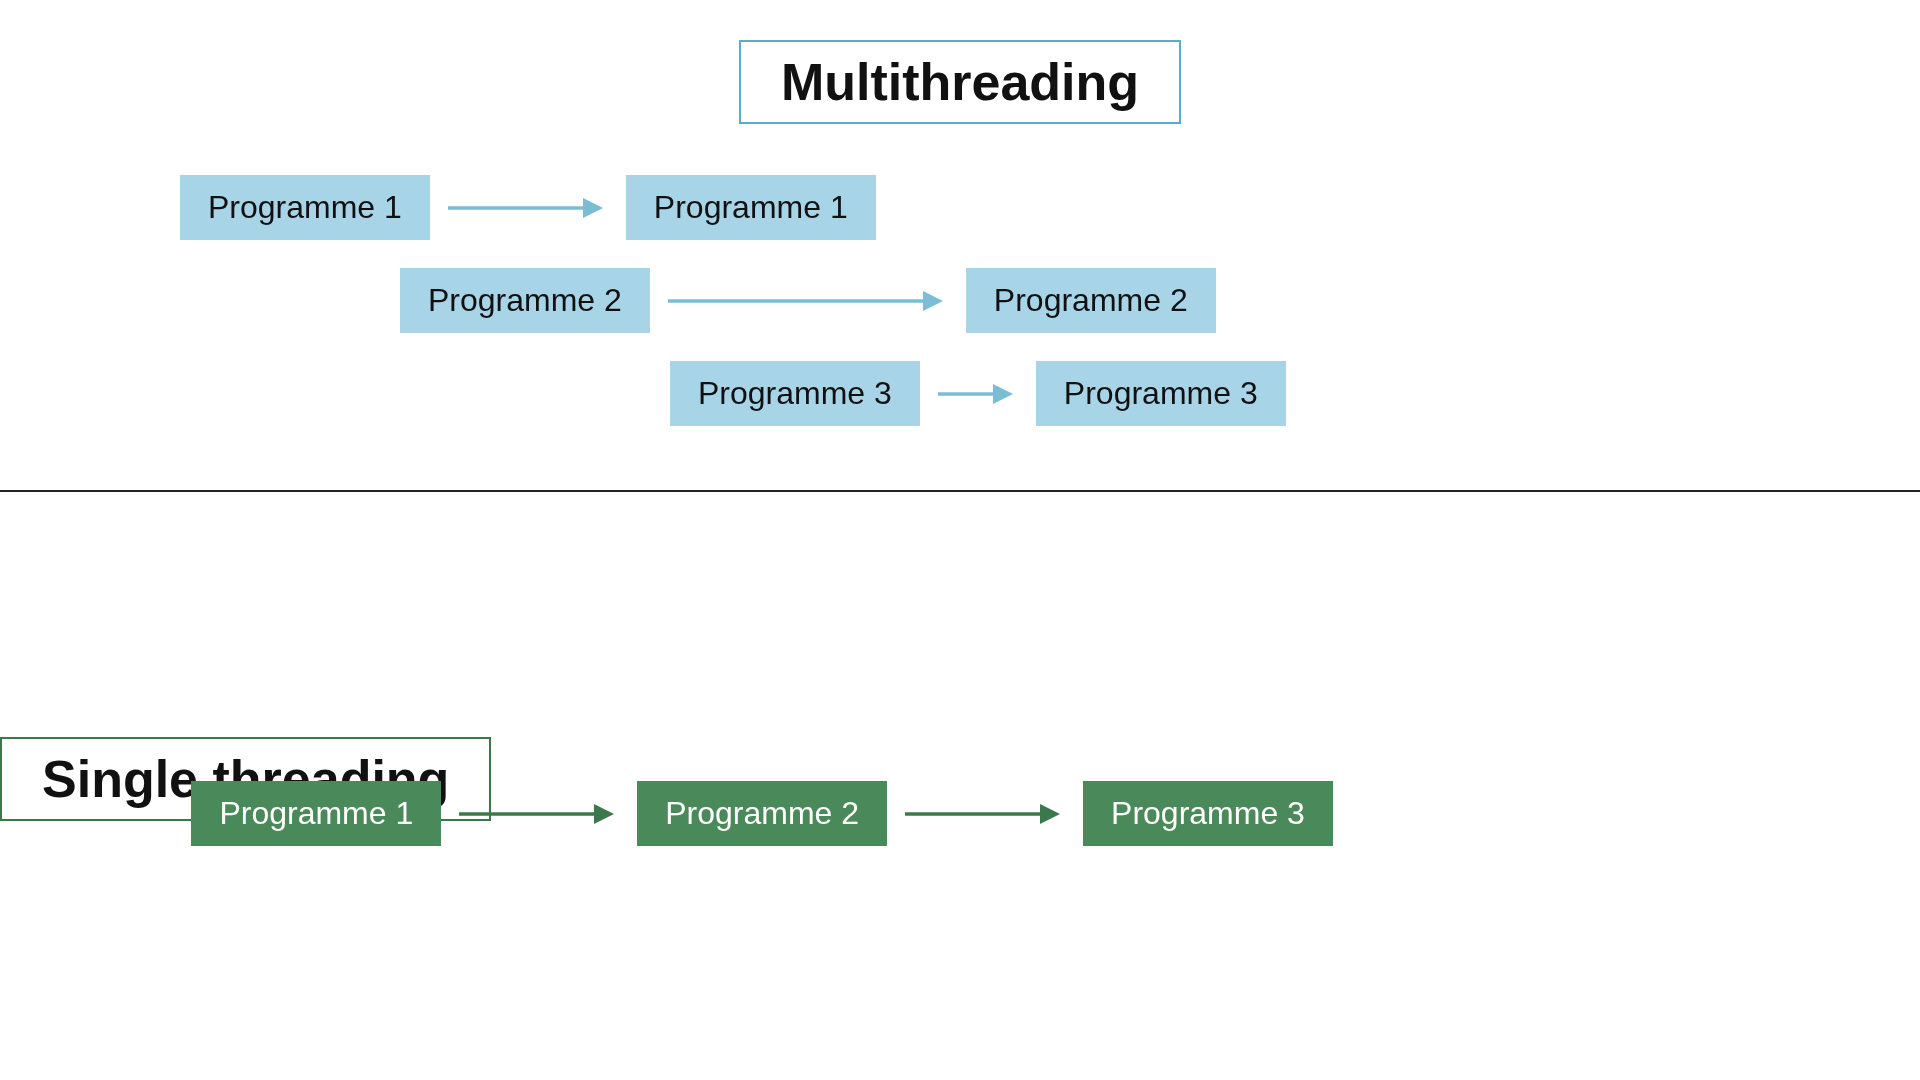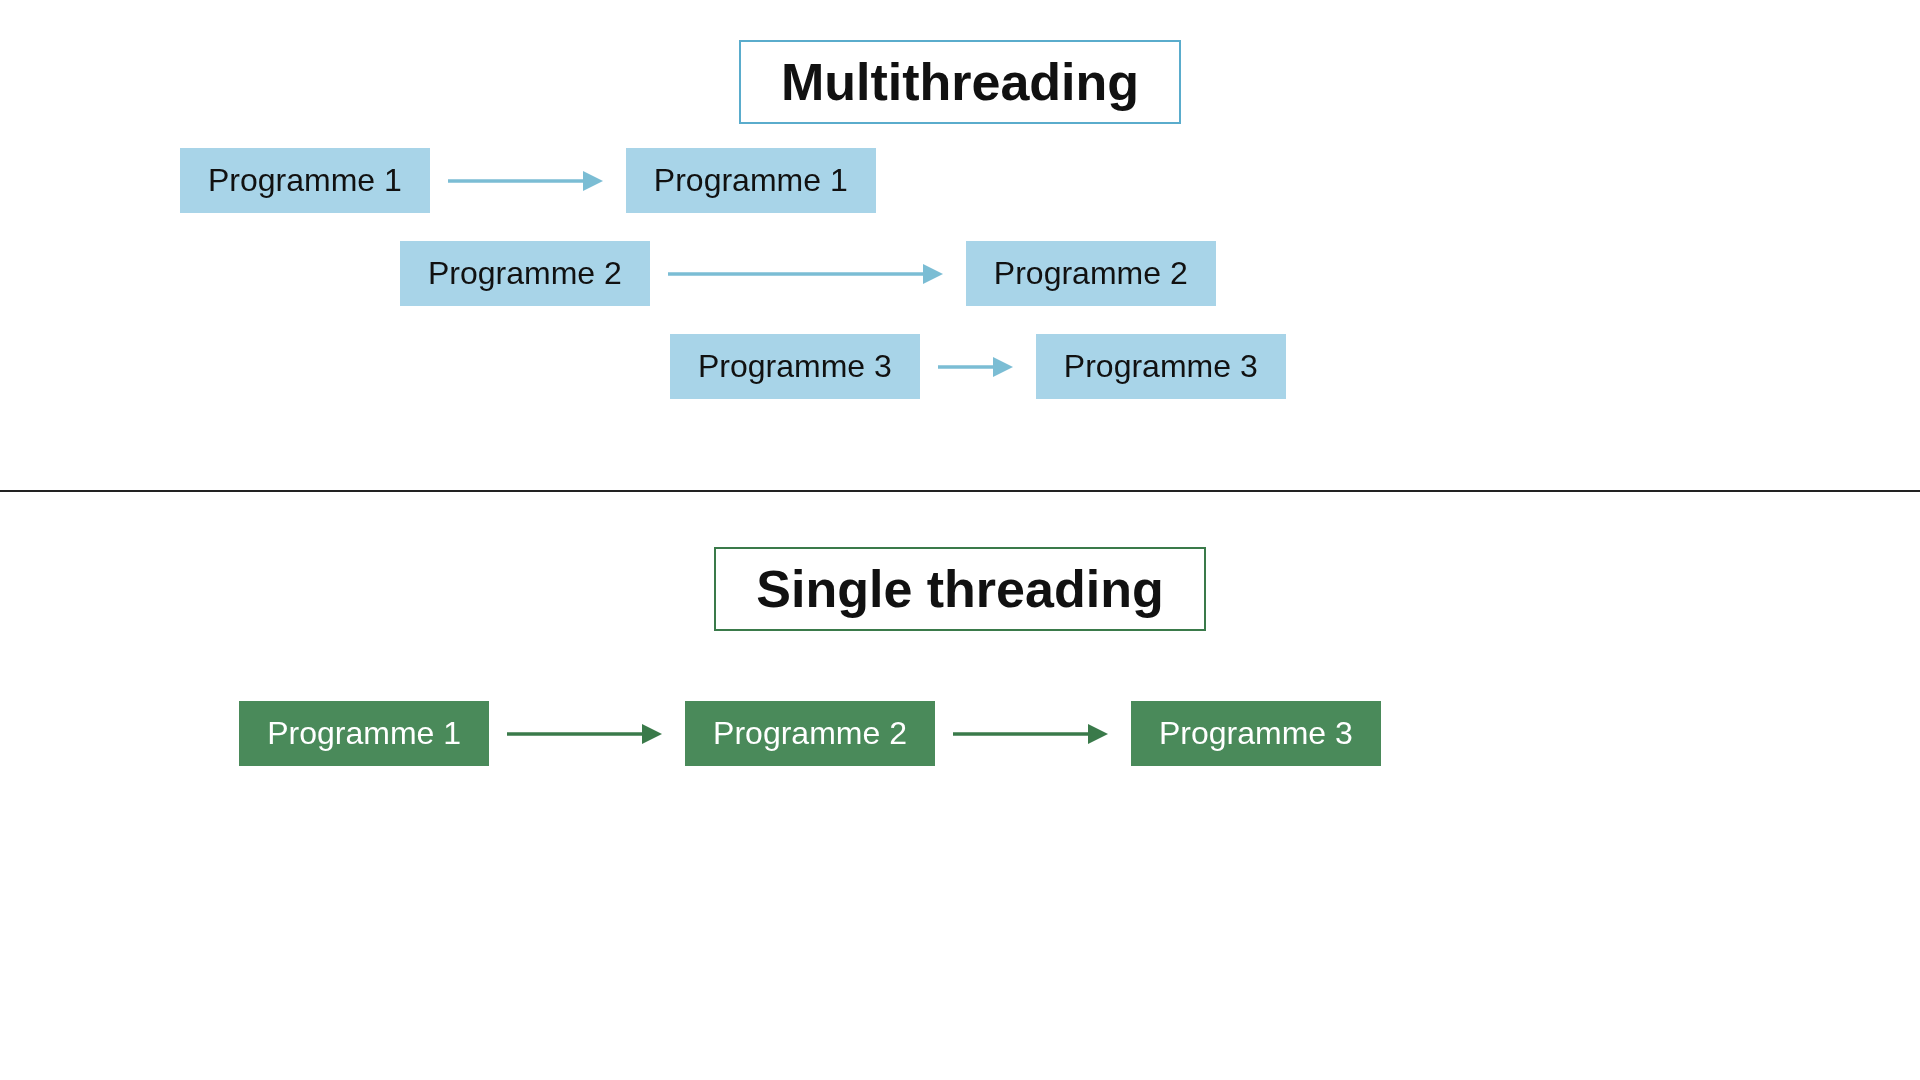--- a/index.html
+++ b/index.html
@@ -32,21 +32,21 @@
       padding-top: 40px;
       position: relative;
     }
 
     .title-box-blue {
       border: 2.5px solid #5aaccc;
       padding: 10px 40px;
       font-size: 52px;
       font-weight: 800;
       color: #111;
-      margin-bottom: 24px;
+      margin-bottom: 51px;
     }
 
     .threads-container {
       width: 100%;
       display: flex;
       flex-direction: column;
       gap: 28px;
       padding-left: 180px;
     }
 
@@ -91,21 +91,21 @@
       height: 2px;
       background: #222;
       width: 100%;
       flex-shrink: 0;
     }
 
     
     .bottom-section {
       flex: 1;
       display: flex;
-      flex-direction: column;
+      flex-direction: row;
       align-items: center;
       padding-top: 55px;
     }
 
     .title-box-green {
       border: 2.5px solid #3a7a4a;
       padding: 10px 40px;
       font-size: 52px;
       font-weight: 800;
       color: #111;

